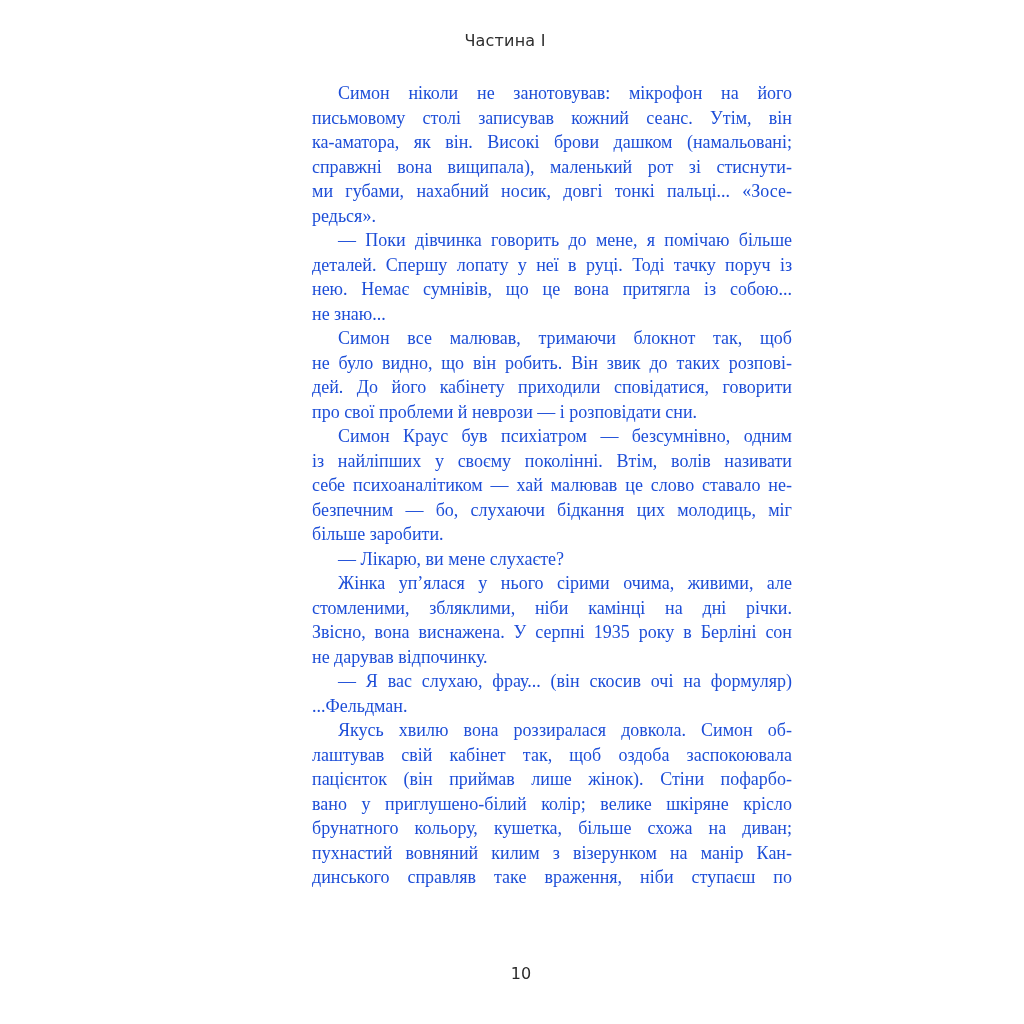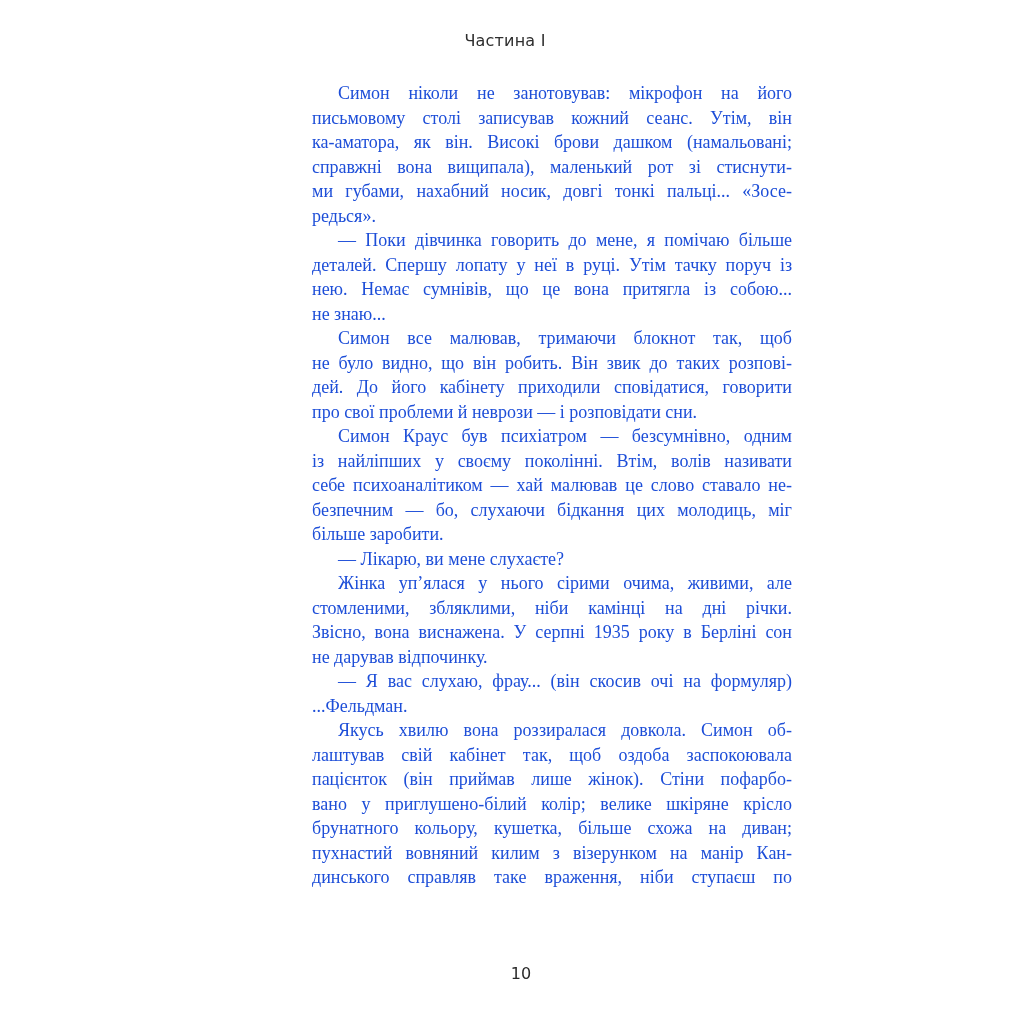--- a/index.html
+++ b/index.html
@@ -61,21 +61,21 @@
         <div class="line">письмовому столі записував кожний сеанс. Утім, він</div>
       </div>
       <div class="para">
         <div class="line">ка-аматора, як він. Високі брови дашком (намальовані;</div>
         <div class="line">справжні вона вищипала), маленький рот зі стиснути-</div>
         <div class="line">ми губами, нахабний носик, довгі тонкі пальці... «Зосе-</div>
         <div class="line para-end">редься».</div>
       </div>
       <div class="para">
         <div class="line first">— Поки дівчинка говорить до мене, я помічаю більше</div>
-        <div class="line">деталей. Спершу лопату у неї в руці. Утім тачку поруч із</div>
+        <div class="line">деталей. Спершу лопату у неї в руці. Тоді тачку поруч із</div>
         <div class="line">нею. Немає сумнівів, що це вона притягла із собою...</div>
         <div class="line para-end">не знаю...</div>
       </div>
       <div class="para">
         <div class="line first">Симон все малював, тримаючи блокнот так, щоб</div>
         <div class="line">не було видно, що він робить. Він звик до таких розпові-</div>
         <div class="line">дей. До його кабінету приходили сповідатися, говорити</div>
         <div class="line para-end">про свої проблеми й неврози — і розповідати сни.</div>
       </div>
       <div class="para">

